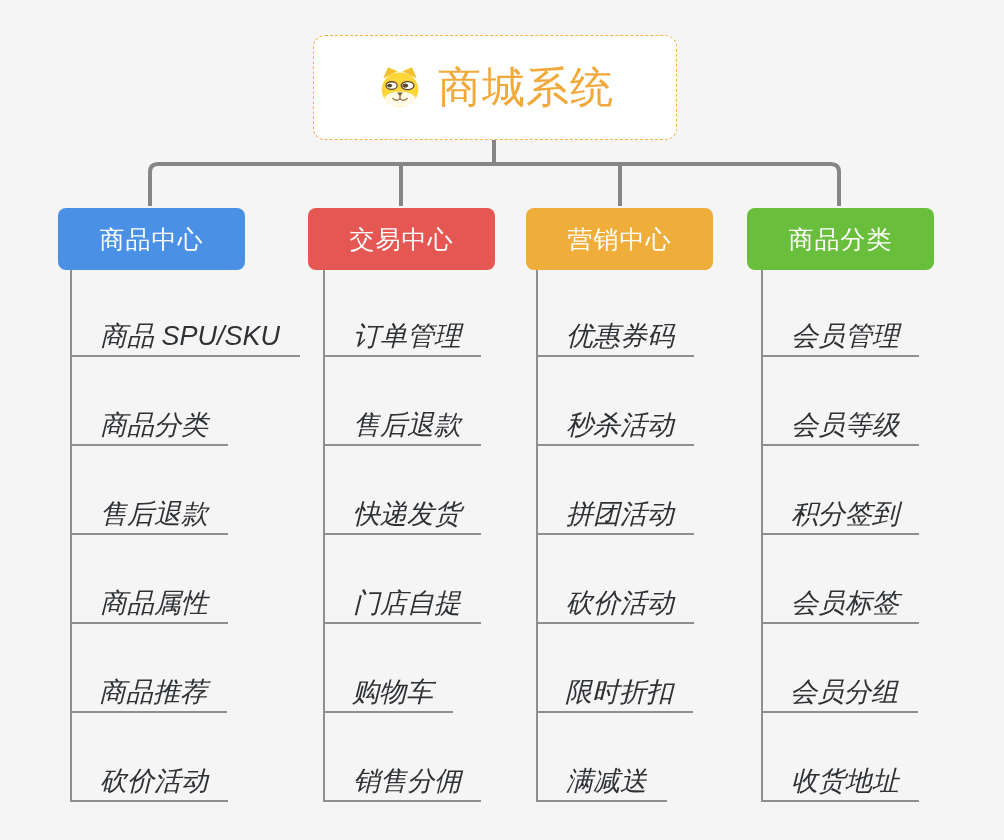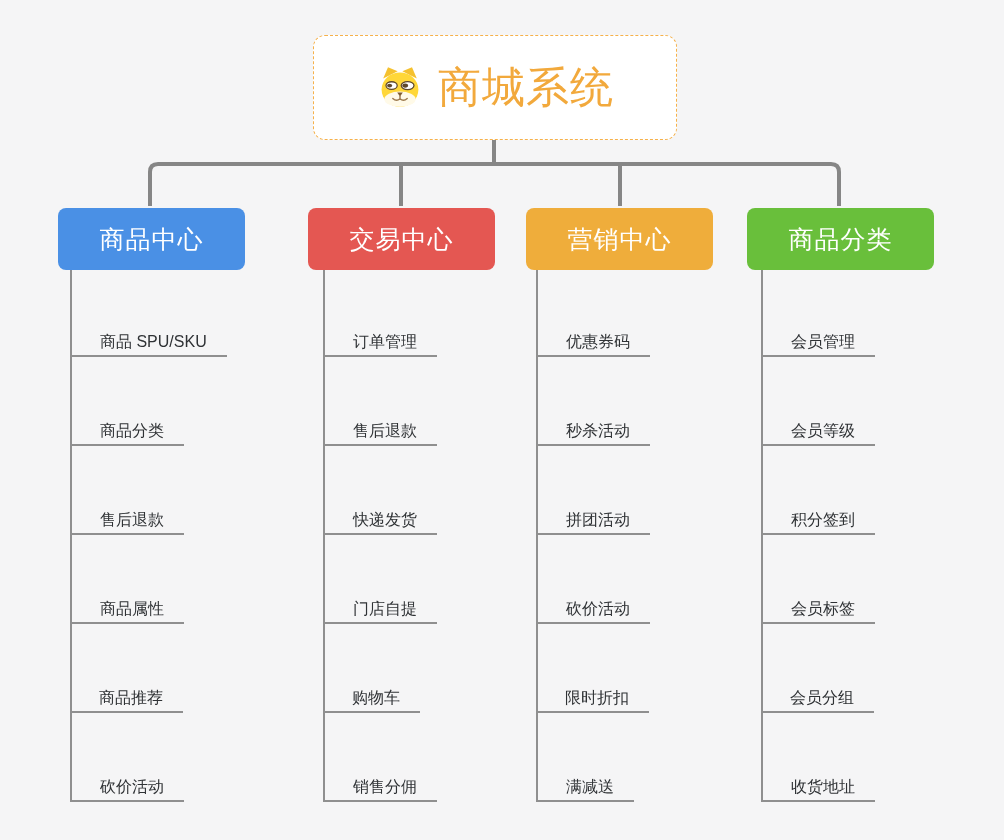--- a/index.html
+++ b/index.html
@@ -69,24 +69,25 @@
   }
   .leaf {
     position: absolute;
     box-sizing: border-box;
     height: 40px;
     display: flex;
     align-items: flex-end;
     padding: 0 20px 5px 30px;
     border-bottom: 2px solid #8F8F8F;
     white-space: nowrap;
-    font-size: 16px;
+    font-size: 27px;
     line-height: 1;
     color: #2F3235;
     cursor: default;
+    font-style: italic;
   }
   
   .col0 { left: 70px; }  .col1 { left: 323px; }
   .col2 { left: 536px; } .col3 { left: 761px; }
   
   .row0 { top: 317px; } .row1 { top: 406px; } .row2 { top: 495px; }
   .row3 { top: 584px; text-align: right; } .row4 { top: 673px; padding-left: 29px; } .row5 { top: 762px; }
 </style>
 </head>
 <body>

